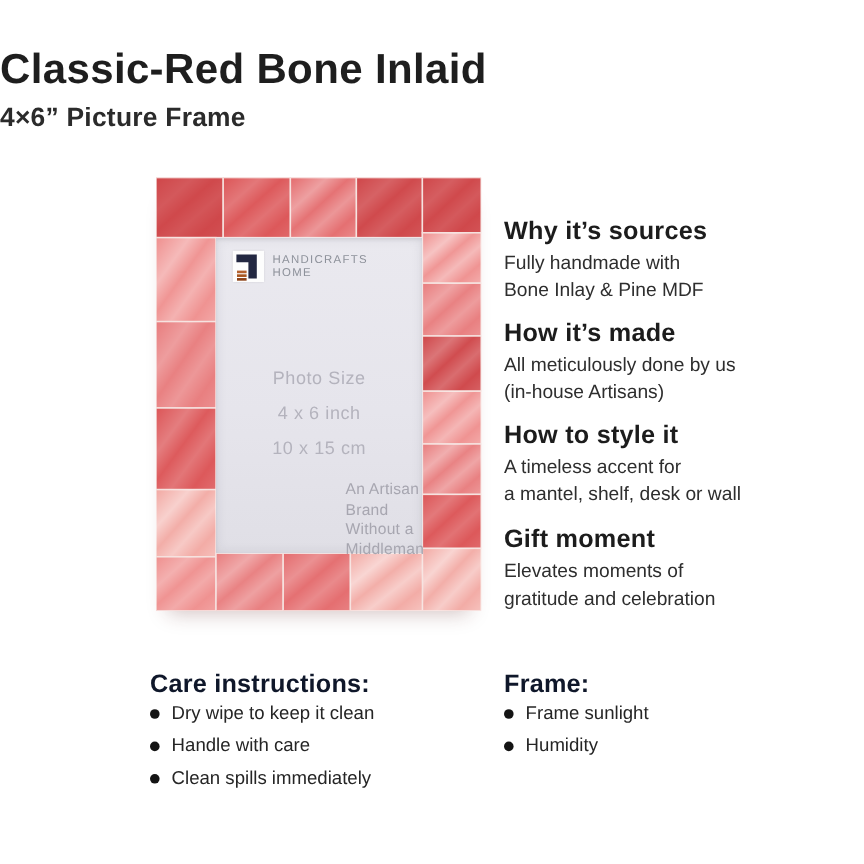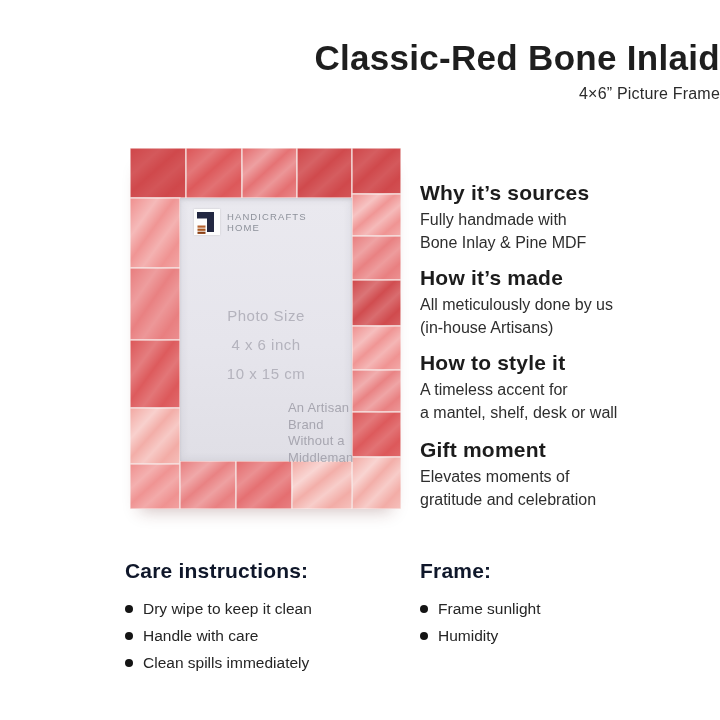--- a/index.html
+++ b/index.html
@@ -1,23 +1,23 @@
 <!DOCTYPE html>
 <html><head>
 <meta charset="utf-8">
 <style>
   * { margin: 0; padding: 0; box-sizing: border-box; }
   html,body { background:#ffffff; }
   body { font-family: "Liberation Sans", sans-serif; color:#1f1f1f; }
   .canvas { position:relative; width:720px; height:720px; background:#ffffff; overflow:hidden; margin:0 auto; }
 
   
-  .header { position:absolute; top:38px; left:0; width:720px; text-align:right; }
+  .header { position:absolute; top:38px; left:0; width:720px; text-align:left; }
   .title { font-size:35px; font-weight:700; color:#1e1e1e; letter-spacing:0.3px; }
-  .subtitle { font-size:16px; font-weight:400; color:#2b2b2b; margin-top:7px; letter-spacing:0.2px; }
+  .subtitle { font-size:22px; font-weight:700; color:#2b2b2b; margin-top:7px; letter-spacing:0.2px; }
 
   
   .frame { position:absolute; left:130px; top:148px; width:271px; height:361px;
            box-shadow:0 12px 16px -10px rgba(90,30,30,0.28); }
   .frame svg.mosaic { position:absolute; inset:0; display:block; }
   .mat { position:absolute; left:50px; top:50px; width:172px; height:263px;
          background:linear-gradient(180deg,#eae9ef 0%, #e6e5ec 55%, #e0dfe6 100%);
          box-shadow:inset 0 0 10px rgba(40,40,60,0.10), inset 0 2px 3px rgba(40,40,60,0.08); }
   .brand-row { position:absolute; left:14px; top:11px; display:flex; align-items:center; }
   .brand-icon { width:26px; height:26px; background:#fdfdfd; box-shadow:0 0 2px rgba(0,0,0,0.15); flex:0 0 auto; }
@@ -32,21 +32,21 @@
   .feature { position:absolute; left:420px; width:220px; }
   .feature-heading { font-size:21px; font-weight:700; color:#1c1c1c; line-height:27px; letter-spacing:0.2px; }
   .feature-body { font-size:16px; color:#2e2e2e; line-height:23px; margin-top:2px; white-space:pre-line; }
   .f0 { top:179px; } .f1 { top:264px; } .f2 { top:349px; } .f3 { top:436px; }
 
   
   .bottom-section { position:absolute; top:558px; }
   .care-pos { left:125px; width:280px; }
   .avoid-pos { left:420px; width:220px; }
   .list-heading { font-size:21px; font-weight:700; color:#0f172a; line-height:26px; letter-spacing:0.2px; }
-  ul.plain { list-style:none; margin-top:14px; }
+  ul.plain { list-style:none; }
   ul.plain li { font-size:15.5px; color:#252525; line-height:21px; margin-bottom:6px; display:flex; align-items:center; }
   .dot { width:8px; height:8px; border-radius:50%; background:#141414; display:inline-block;
          margin-right:10px; flex:0 0 auto; }
 </style>
 </head>
 <body>
 
 <div class="canvas">
 
   <div class="header">

